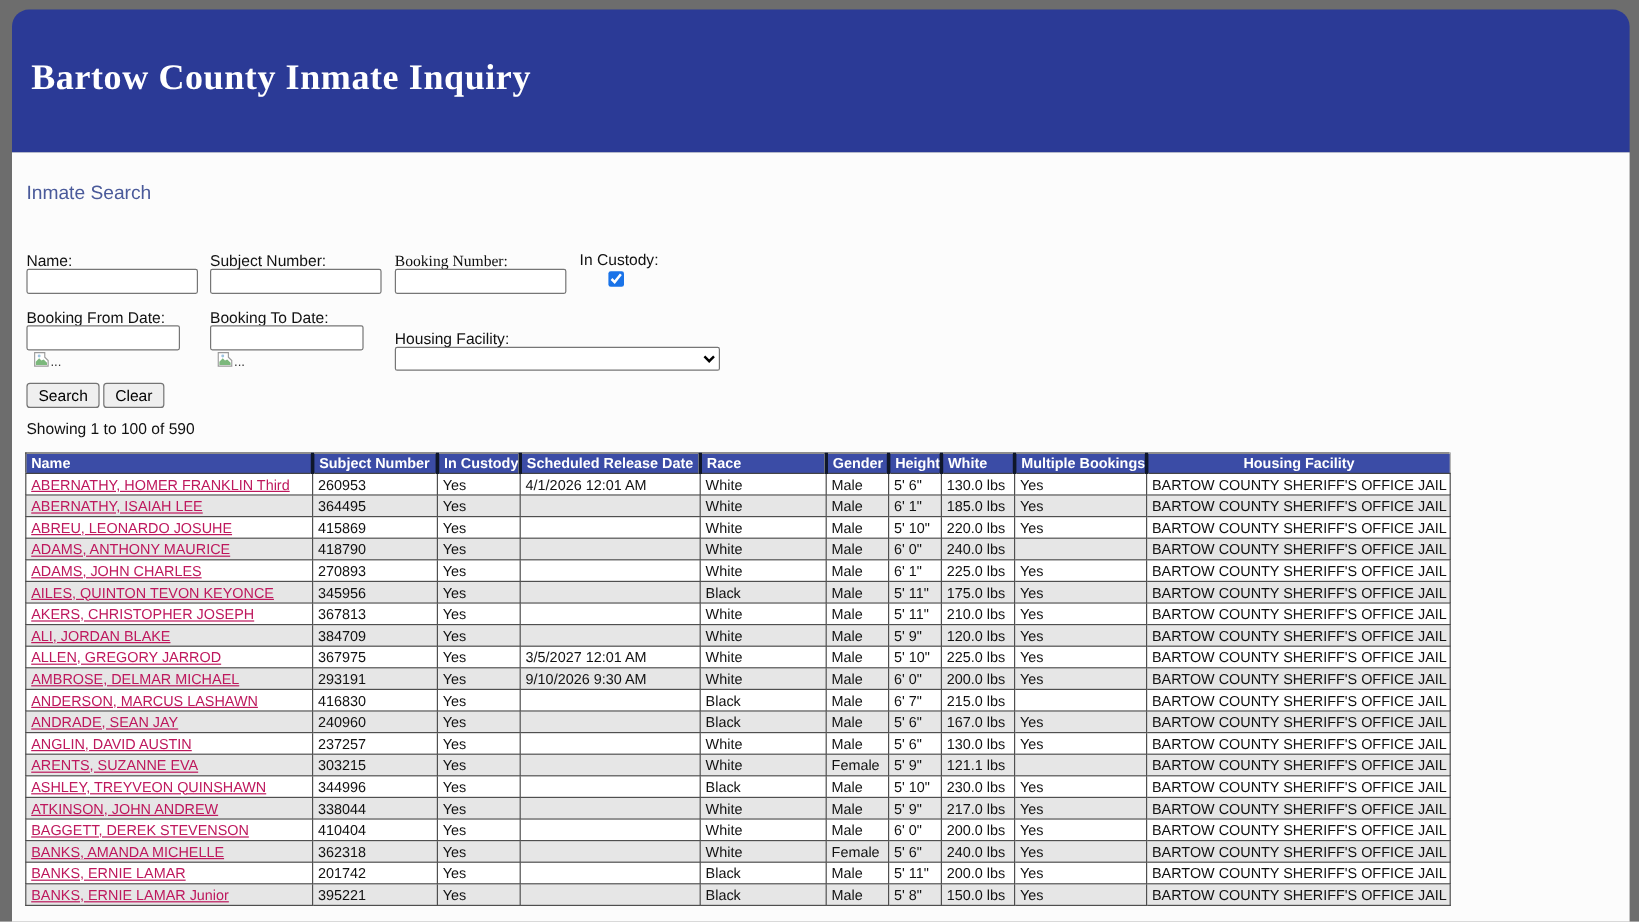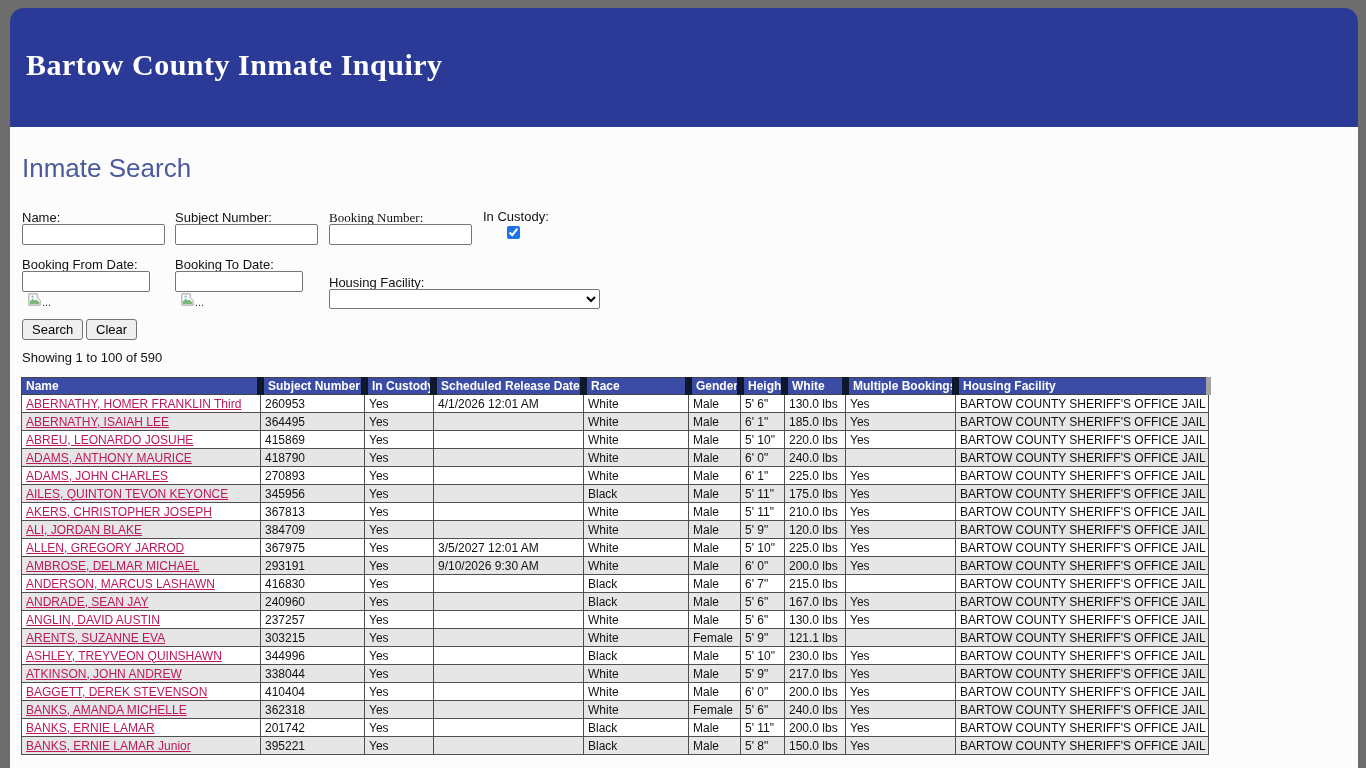--- a/index.html
+++ b/index.html
@@ -22,21 +22,21 @@
     font-family:"Liberation Serif", serif;
     font-weight:bold; font-size:30px; color:#ffffff;
     letter-spacing:0.5px;
   }
   .content {
     position:relative; background:#fcfcfc;
     height:641px; overflow:hidden;
   }
   .page-heading {
     position:absolute; left:12px; top:26px;
-    font-size:26px; font-weight:400; color:#4a5a9a; margin:0;
+    font-size:16px; font-weight:400; color:#4a5a9a; margin:0;
   }
   .form-label {
     position:absolute; font-size:13px; color:#111;
   }
   .text-input {
     position:absolute; box-sizing:border-box; height:21px;
     border:1px solid #767676; border-radius:2px;
     font-size:13px; padding:0 3px; background:#fff;
   }
   .custody-box {
@@ -63,24 +63,24 @@
   table.results {
     position:absolute; left:11px; top:250px;
     border-collapse:collapse; table-layout:fixed;
     width:1187px; background:#fff;
     border:1px solid #444;
     font-size:12px;
   }
   table.results th {
     background:#3b4ca6; color:#ffffff; text-align:left;
     font-weight:bold; height:16px; padding:0 4px;
-    border-right:7px solid #0f172a; border-bottom:1px solid #444;
+    border-right:3px solid #0f172a; border-bottom:1px solid #444;
     white-space:nowrap; overflow:hidden;
   }
-  table.results th:last-child { border-right:5px solid #a3a3a3; }
+  table.results th:last-child { border-right:1px solid #a3a3a3;text-align:center; }
   table.results td {
     height:17px; padding:0 4px;
     border:1px solid #4f4f4f;
     white-space:nowrap; overflow:hidden; color:#111;
   }
   table.results tbody tr:nth-child(even) { background:#e6e6e6; }
   table.results a {
     color:#be185d; text-decoration:underline;
   }
 </style>

